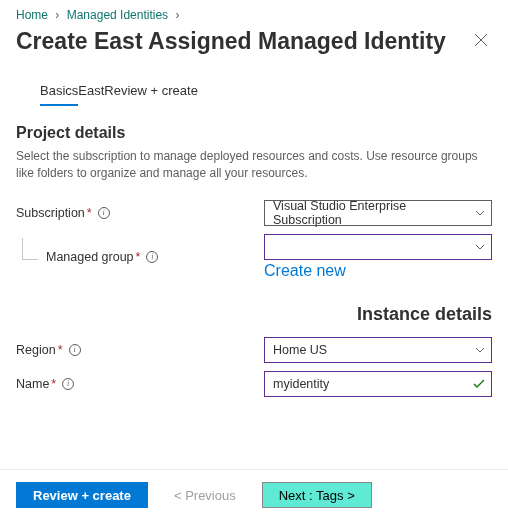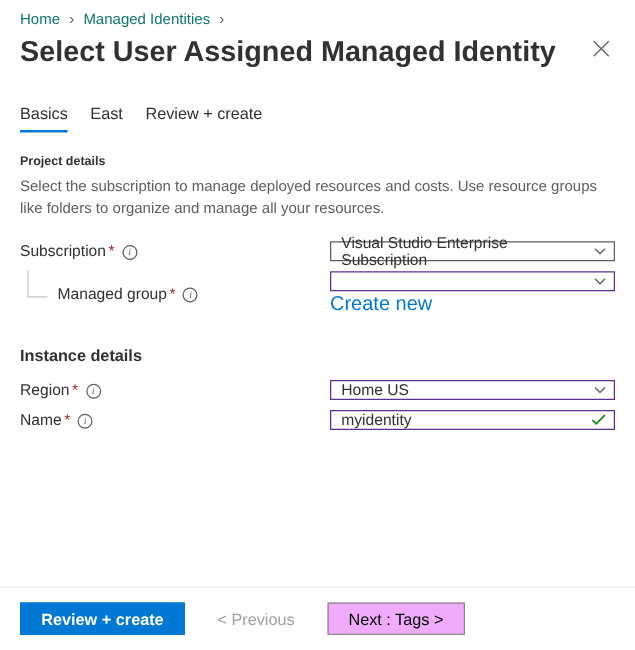--- a/index.html
+++ b/index.html
@@ -43,55 +43,55 @@
   .close-btn {
     cursor: pointer;
     font-size: 16px;
     color: #605e5c;
     background: none;
     border: none;
     padding: 4px;
   }
   .tabs {
     display: flex;
-    gap: 18px;
     border-bottom: none;
     margin-bottom: 18px;
+    margin-left: 24px;
   }
   .tab {
     font-size: 13px;
     padding: 0 0 6px 0;
     cursor: pointer;
     border-bottom: 2px solid transparent;
     color: #323130;
   }
   .tab.active {
     border-bottom: 2px solid #0078d4;
     font-weight: 400;
   }
   .section-head {
-    font-size: 10px;
+    font-size: 16px;
     font-weight: 600;
     margin: 0 0 6px 0;
   }
   .section-desc {
     font-size: 12px;
     color: #605e5c;
     margin: 0 0 18px 0;
     line-height: 1.4;
   }
   .form-row {
     display: flex;
     align-items: center;
     margin-bottom: 8px;
   }
   .form-label {
     flex: 0 0 248px;
     display: flex;
-    align-items: flex-end;
+    align-items: center;
     font-size: 12.5px;
     color: #323130;
   }
   .form-label.indented {
     padding-left: 30px;
     position: relative;
   }
   .indent-elbow {
     position: absolute;
     left: 6px;
@@ -116,21 +116,21 @@
     line-height: 1;
     font-style: italic;
     font-family: Georgia, serif;
   }
   .form-control {
     flex: 1;
     position: relative;
   }
   .select-box, .text-box {
     width: 100%;
-    height: 16px;
+    height: 26px;
     border: 1px solid #605e5c;
     padding: 0 24px 0 8px;
     font-size: 12.5px;
     font-family: inherit;
     background: #fff;
     display: flex;
     align-items: center;
     cursor: pointer;
     position: relative;
   }
@@ -154,41 +154,42 @@
   }
   .checkmark svg { display: block; }
   .link-under {
     font-size: 16px;
     color: #0078d4;
     margin-top: 2px;
     cursor: pointer;
     display: inline-block;
   }
   .instance-head {
-    font-size: 13px;
+    font-size: 18px;
     font-weight: 600;
     margin: 24px 0 12px 0;
+    text-align: right;
   }
   .footer {
     position: absolute;
     left: 0;
     right: 0;
     bottom: 0;
     border-top: 1px solid #edebe9;
     padding: 12px 16px;
     display: flex;
     gap: 10px;
   }
   .btn {
     height: 26px;
     padding: 0 16px;
     font-size: 13px;
     font-family: inherit;
     border: 1px solid #8a8886;
-    background: #f0abfc;
+    background: #5eead4;
     cursor: pointer;
     display: inline-flex;
     align-items: center;
   }
   .btn.primary {
     background: #0078d4;
     border-color: #0078d4;
     color: #fff;
     font-weight: 600;
   }
@@ -204,21 +205,21 @@
 
 <div class="page">
   <div class="breadcrumb">
     <a>Home</a>
     <span class="sep">›</span>
     <a>Managed Identities</a>
     <span class="sep">›</span>
   </div>
 
   <div class="title-row">
-    <h1>Select User Assigned Managed Identity</h1>
+    <h1>Create East Assigned Managed Identity</h1>
     <button class="close-btn">
       <span>
         <svg width="14" height="14" viewBox="0 0 14 14">
             <path d="M1 1 L13 13 M13 1 L1 13" stroke="#605e5c" stroke-width="1" fill="none"></path>
           </svg>
       </span>
     </button>
   </div>
 
   <div class="tabs">

